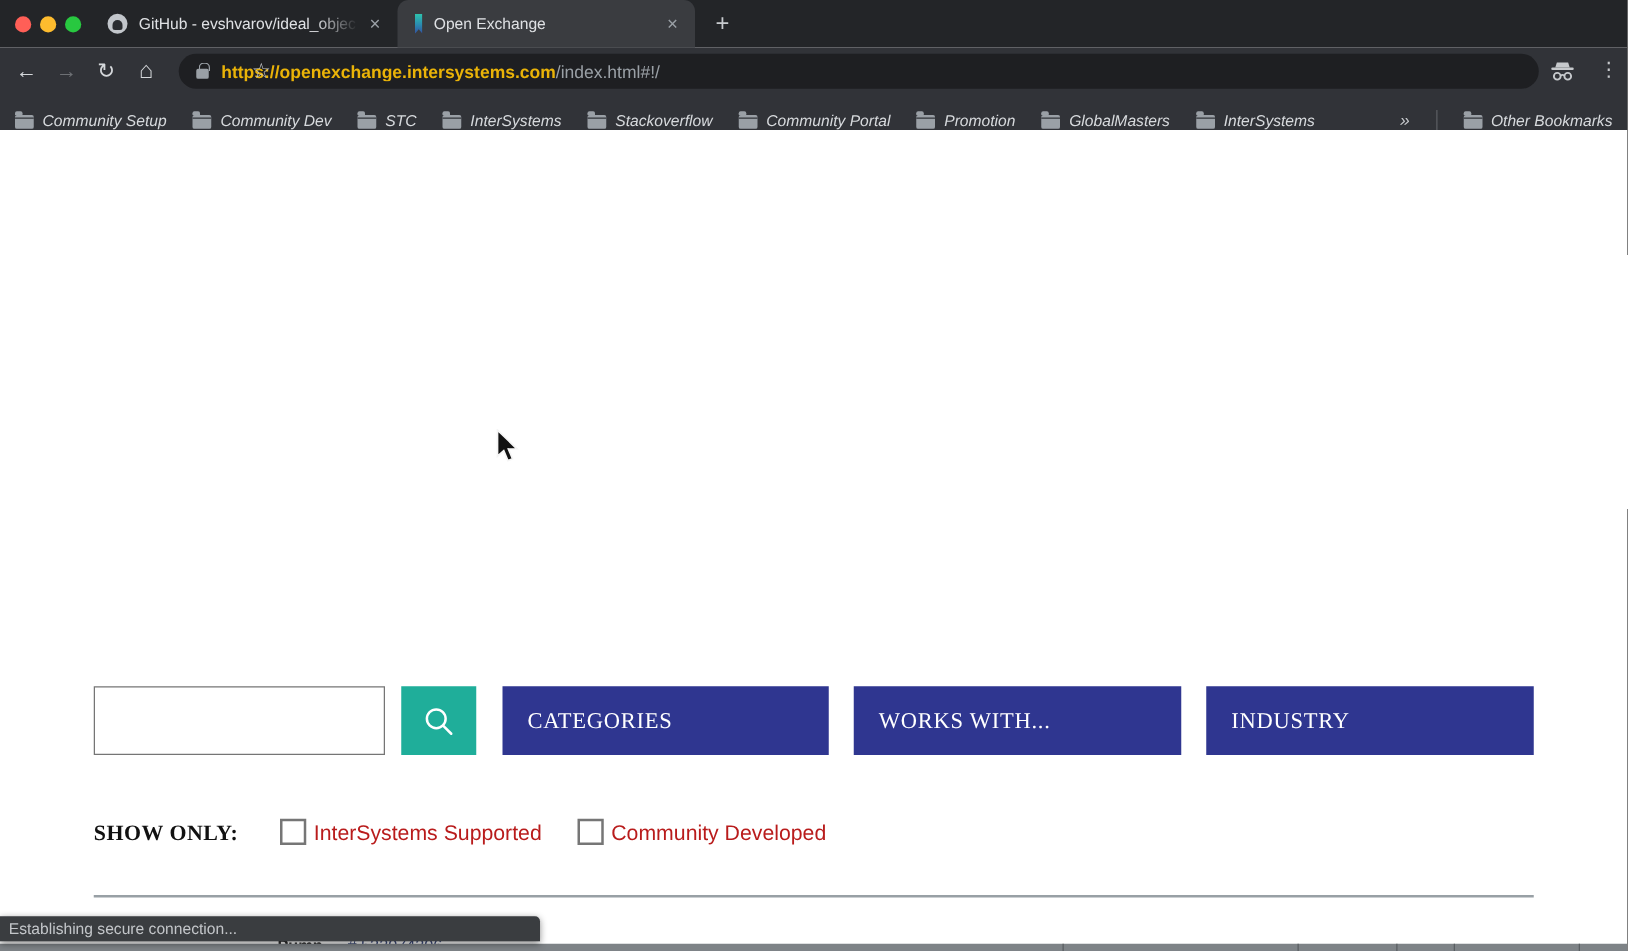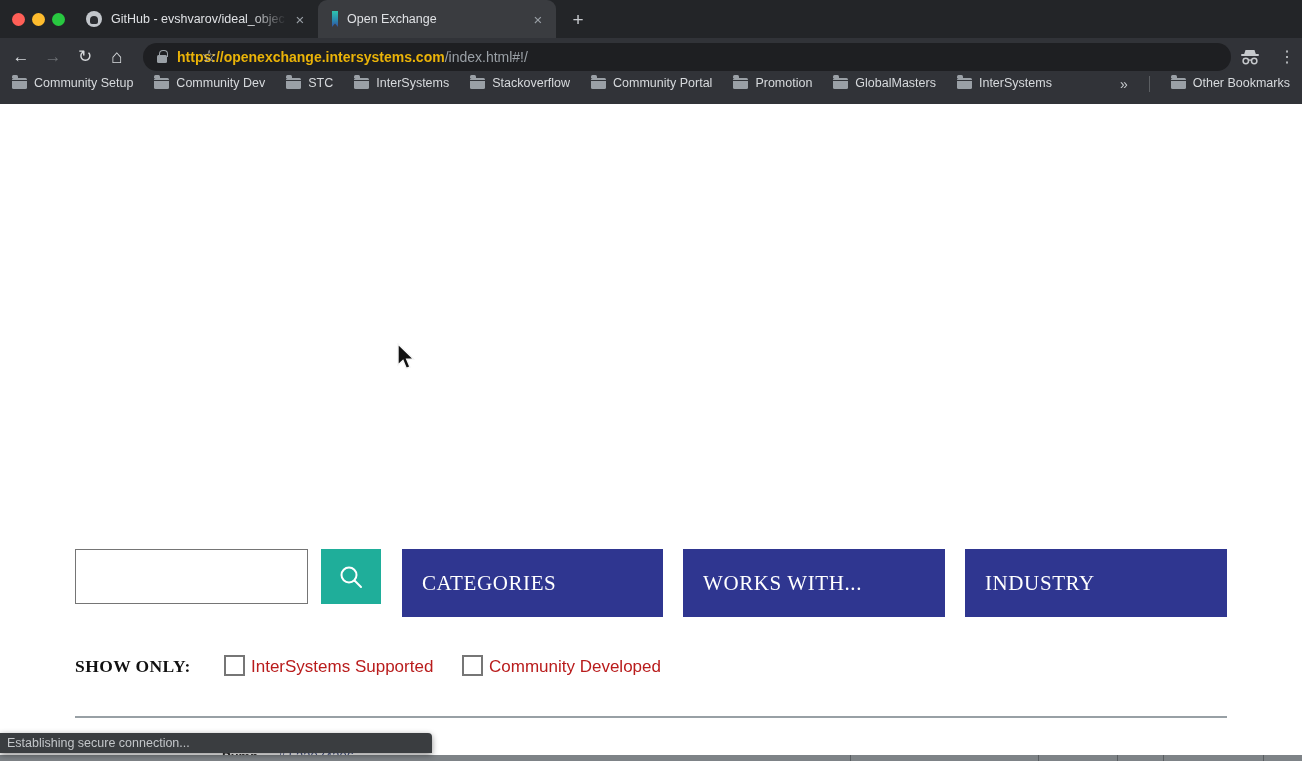--- a/index.html
+++ b/index.html
@@ -47,36 +47,36 @@
   #url .origin { color:#eab308;font-weight:bold; }
   #url .path { color:#9aa0a6; }
   #btn-star { position:absolute; right:1081px; top:7px; width:24px; height:24px; color:#c6c9cc;
     font-size:17px; line-height:24px; text-align:center; }
   #btn-incognito { position:absolute; left:1240px; top:9px; width:20px; height:20px; }
   #btn-menu { position:absolute; left:1278px; top:6px; width:18px; height:26px; color:#c6c9cc;
     font-size:16px; line-height:26px; text-align:center; letter-spacing:0; }
 
   
   #bookmarks { position:absolute; left:0; top:76px; width:1302px; height:28px; background:var(--chrome_toolbar);
-    display:flex; align-items:flex-start; padding:0 12px; gap:21px; }
+    display:flex; align-items:flex-end; padding:0 12px; gap:21px;font-style:italic; }
   .bm { display:flex; align-items:center; gap:7px; color:#d7dadd; font-size:12.5px; white-space:nowrap; }
   .folder { width:15px; height:11px; background:#9aa0a6; border-radius:1.5px; position:relative; flex:0 0 15px; }
   .folder::before { content:""; position:absolute; left:0; top:-3px; width:6px; height:3px; background:#9aa0a6; border-radius:1.5px 1.5px 0 0; }
   .folder::after { content:""; position:absolute; left:0; top:2px; width:15px; height:1.5px; background:var(--chrome_toolbar); }
   #bm-overflow { margin-left:auto; color:#c6c9cc; font-size:14px; }
   .bm-sep { width:1px; height:16px; background:#5b5e62; }
 
   
   #page { position:absolute; left:0; top:104px; width:1302px; height:657px; background:#ffffff; }
   #search-input { position:absolute; left:75px; top:445px; width:233px; height:55px;
     border:1px solid #757575; background:#fff; font-size:18px; padding:0 12px; outline:none; }
   #search-btn { position:absolute; left:321px; top:445px; width:60px; height:55px;
     background:var(--accent_teal); border:none; display:flex; align-items:center; justify-content:center; }
-  .filter-btn { position:absolute; top:445px; height:68px; background:var(--accent_blue); border:none;
-    color:#fff; font-family:"Liberation Serif", serif; font-size:21px; letter-spacing:0.6px;
+  .filter-btn { position:absolute; top:445px; height:55px; background:var(--accent_blue); border:none;
+    color:#fff; font-family:"Liberation Serif", serif; font-size:18px; letter-spacing:0.6px;
     text-align:left; padding-left:20px; }
   #btn-categories { left:402px; width:261px; }
   #btn-works     { left:683px; width:262px; }
   #btn-industry  { left:965px; width:262px; }
 
   #show-only-label { position:absolute; left:75px; top:552px; font-family:"Liberation Serif", serif;
     font-weight:bold; font-size:17.5px; color:#111; letter-spacing:0.4px; }
   .cb { position:absolute; top:551px; width:21px; height:21px; border:2px solid #767676; background:#fff;
     appearance:none; -webkit-appearance:none; }
   #cb-1 { left:224px; }

